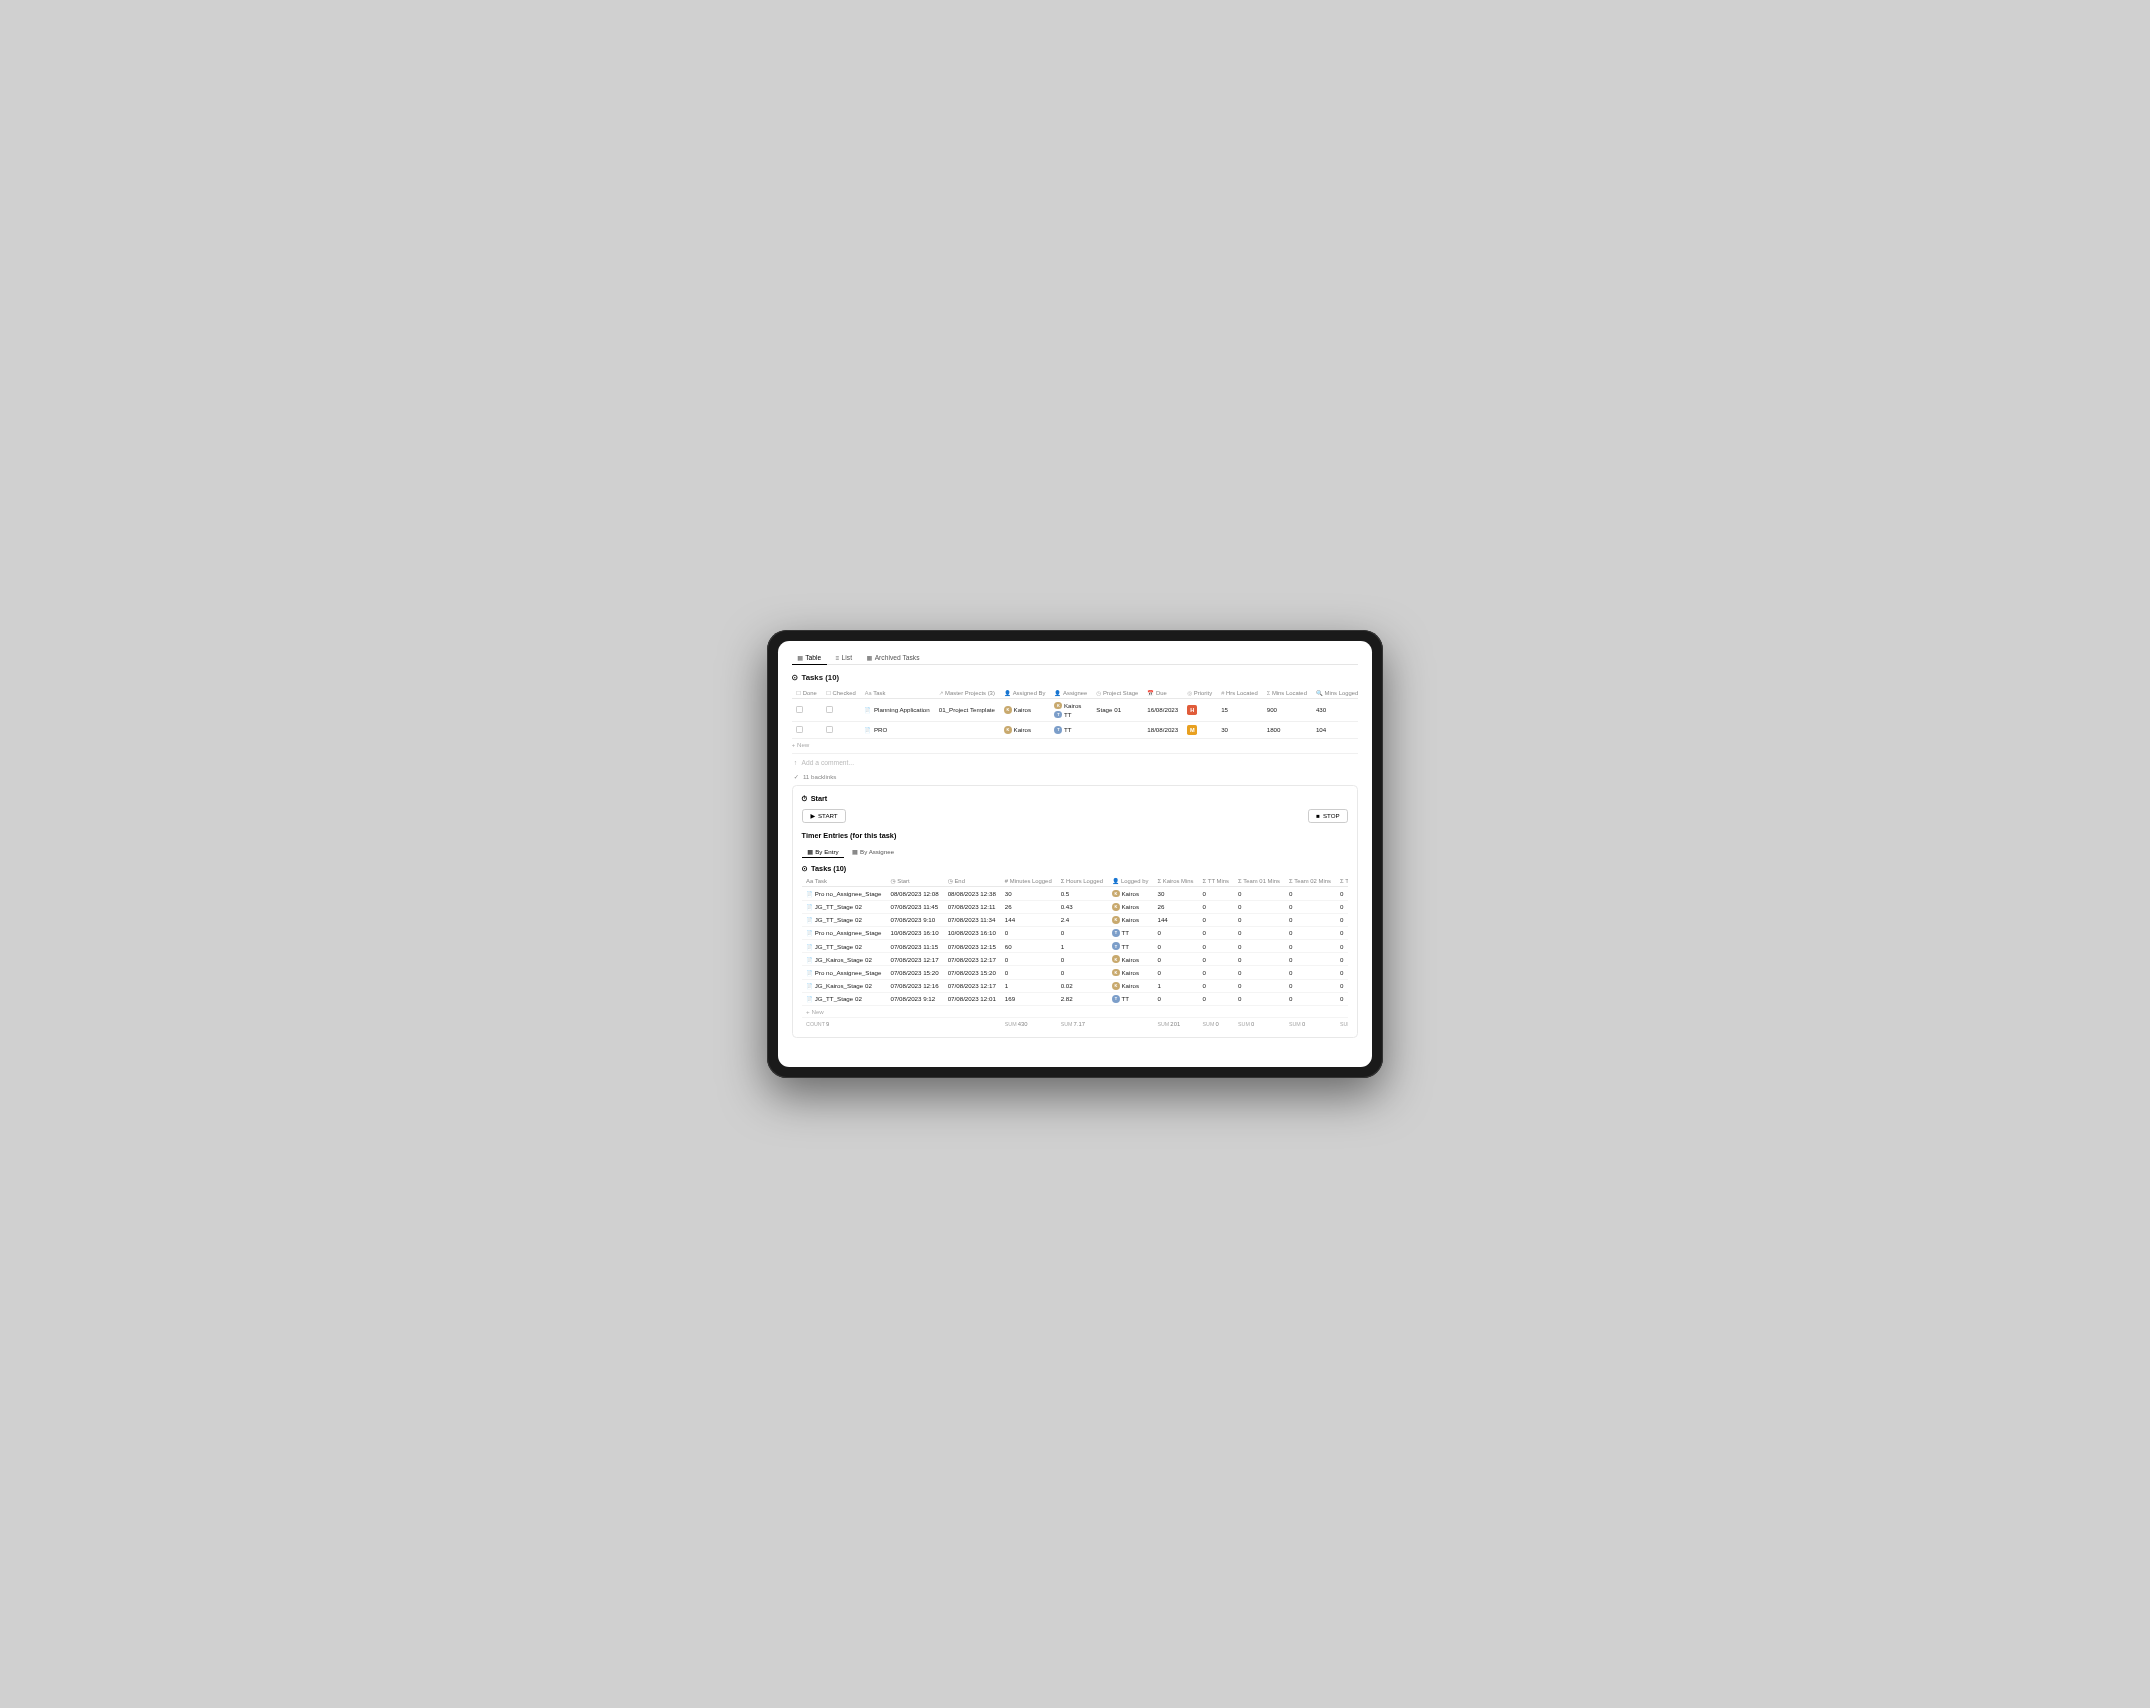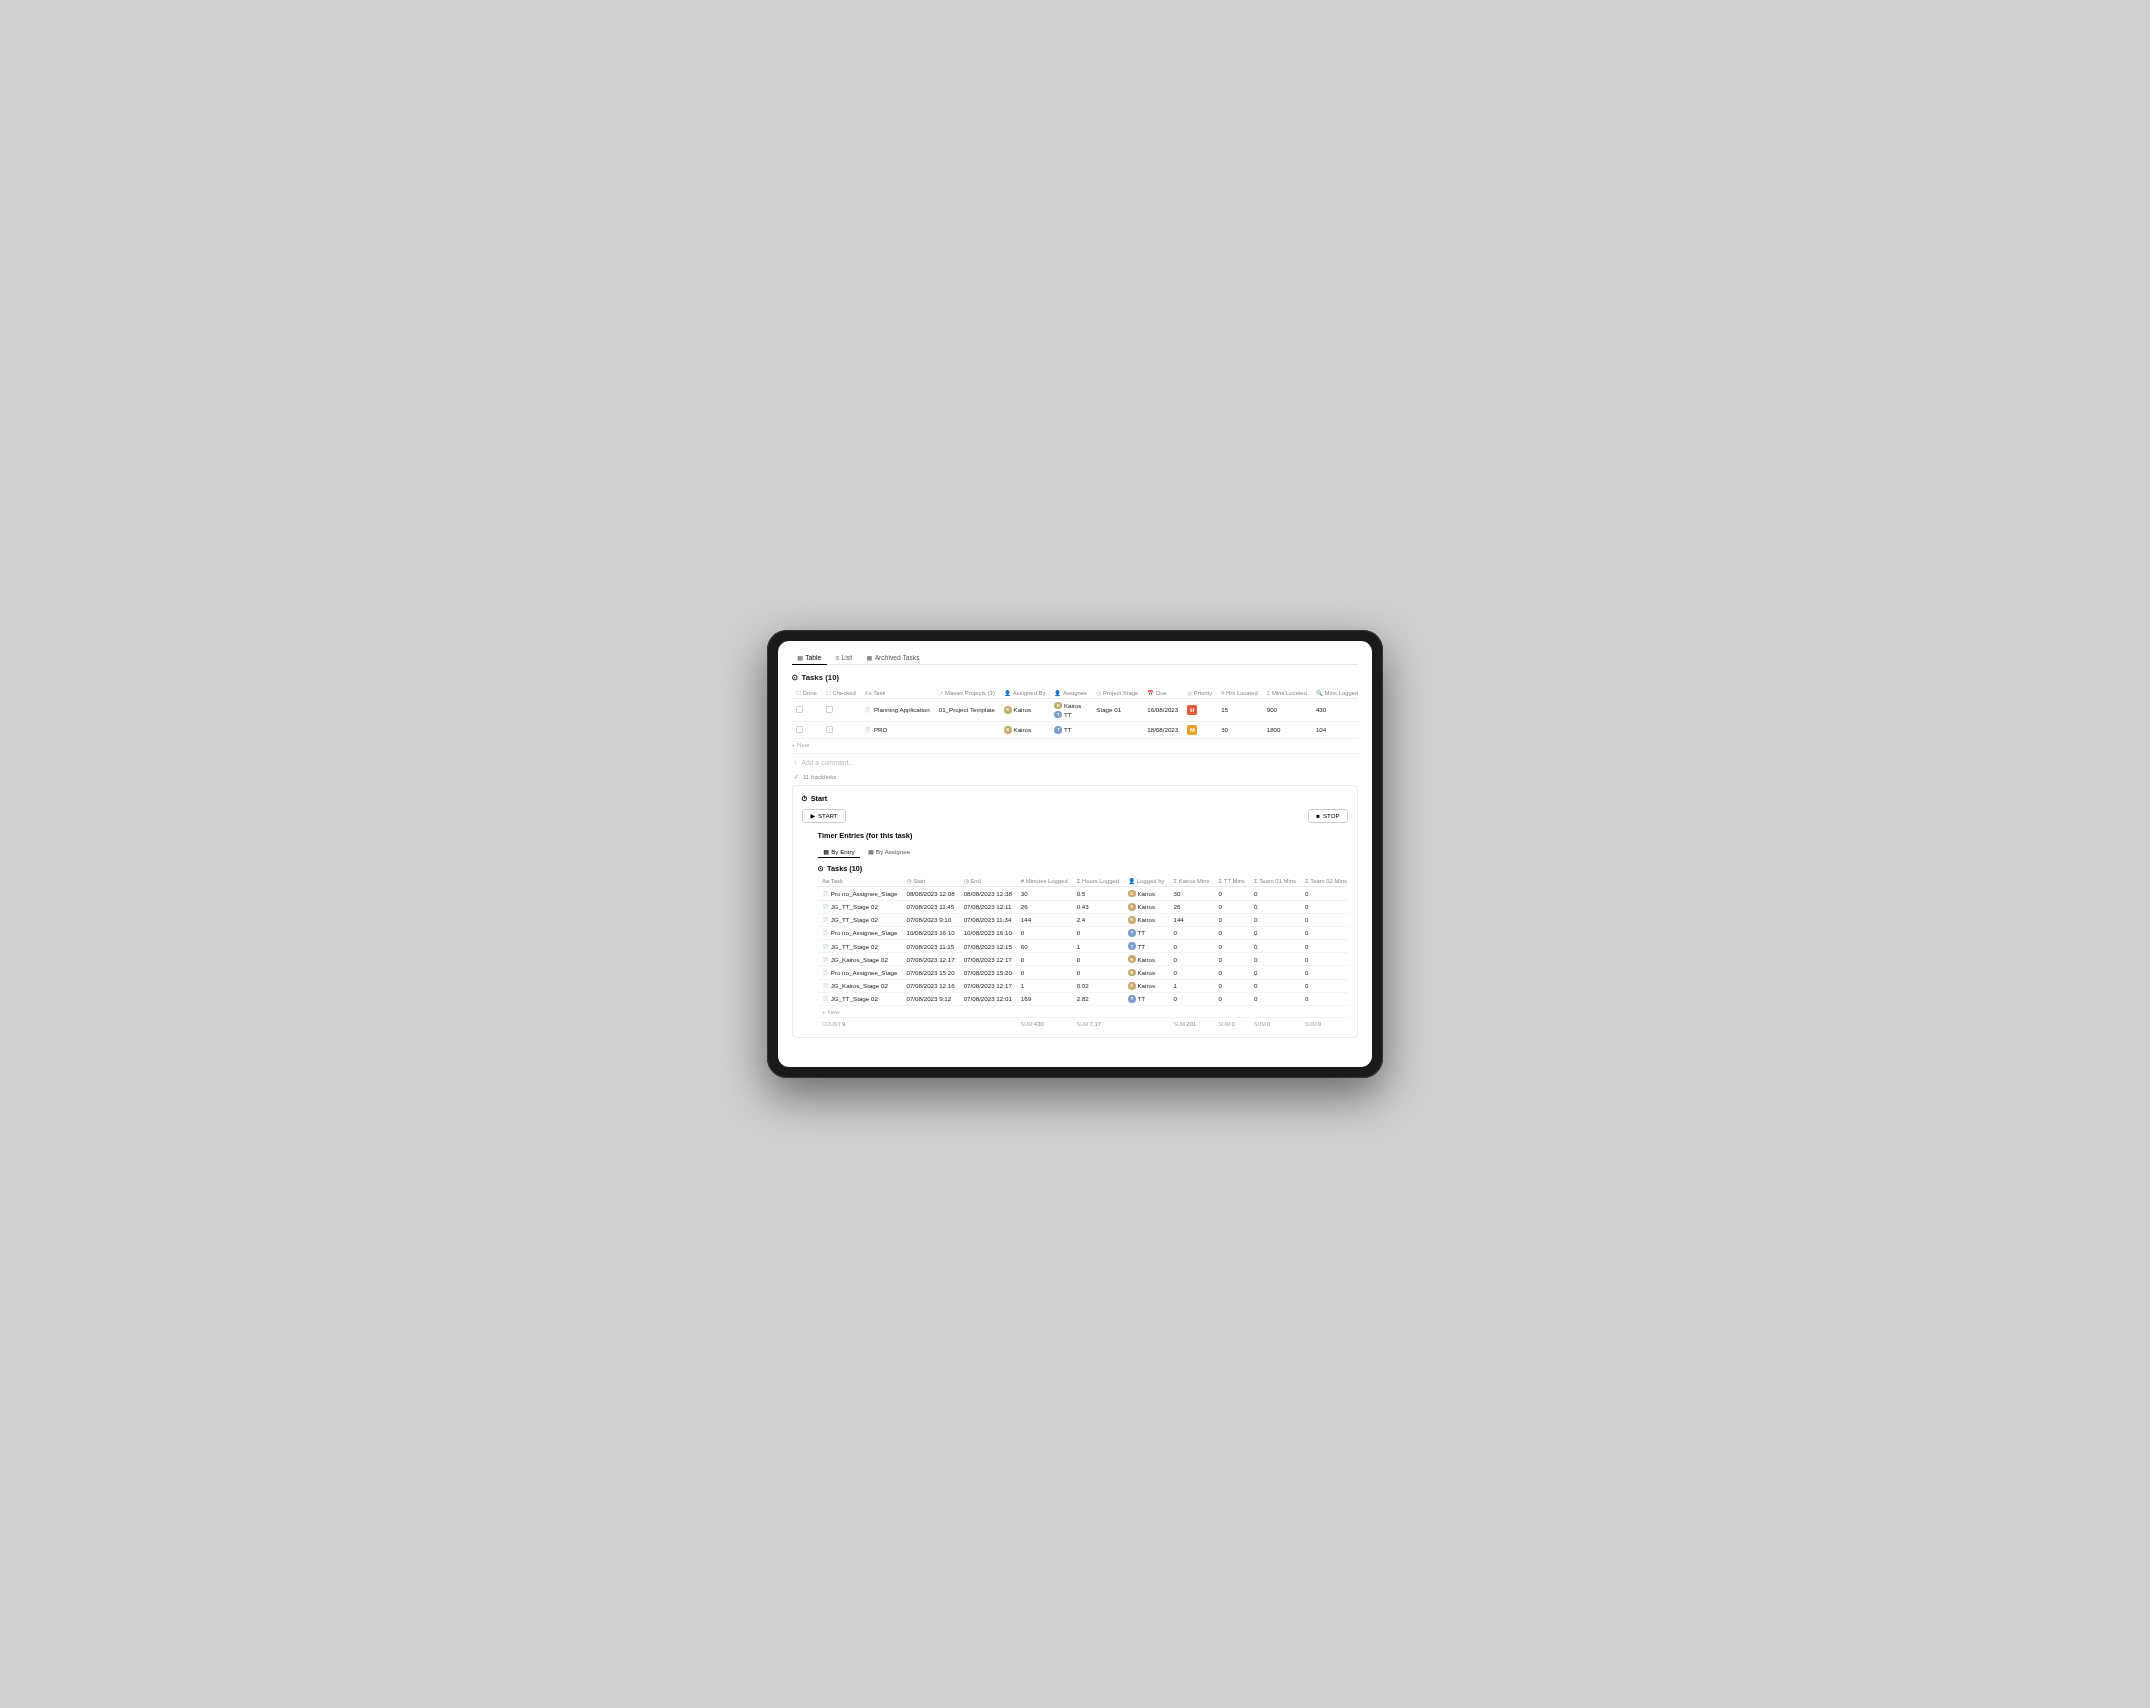--- a/index.html
+++ b/index.html
@@ -168,21 +168,21 @@
       gap: 2.8px;
       padding: 2.8px 7.8px;
       border: 0.6px solid #ccc;
       border-radius: 2.8px;
       font-size: 6.2px;
       cursor: pointer;
       background: #fff;
     }
 
     
-    .timer-entries-section { margin-top: 7.8px; margin-left: 16px; }
+    .timer-entries-section { margin-top: 7.8px; }
     .timer-entries-title {
       font-size: 7.3px;
       font-weight: 600;
       margin-bottom: 5.6px;
     }
     .entries-tabs {
       display: flex;
       gap: 2.2px;
       margin-bottom: 5.6px;
     }

